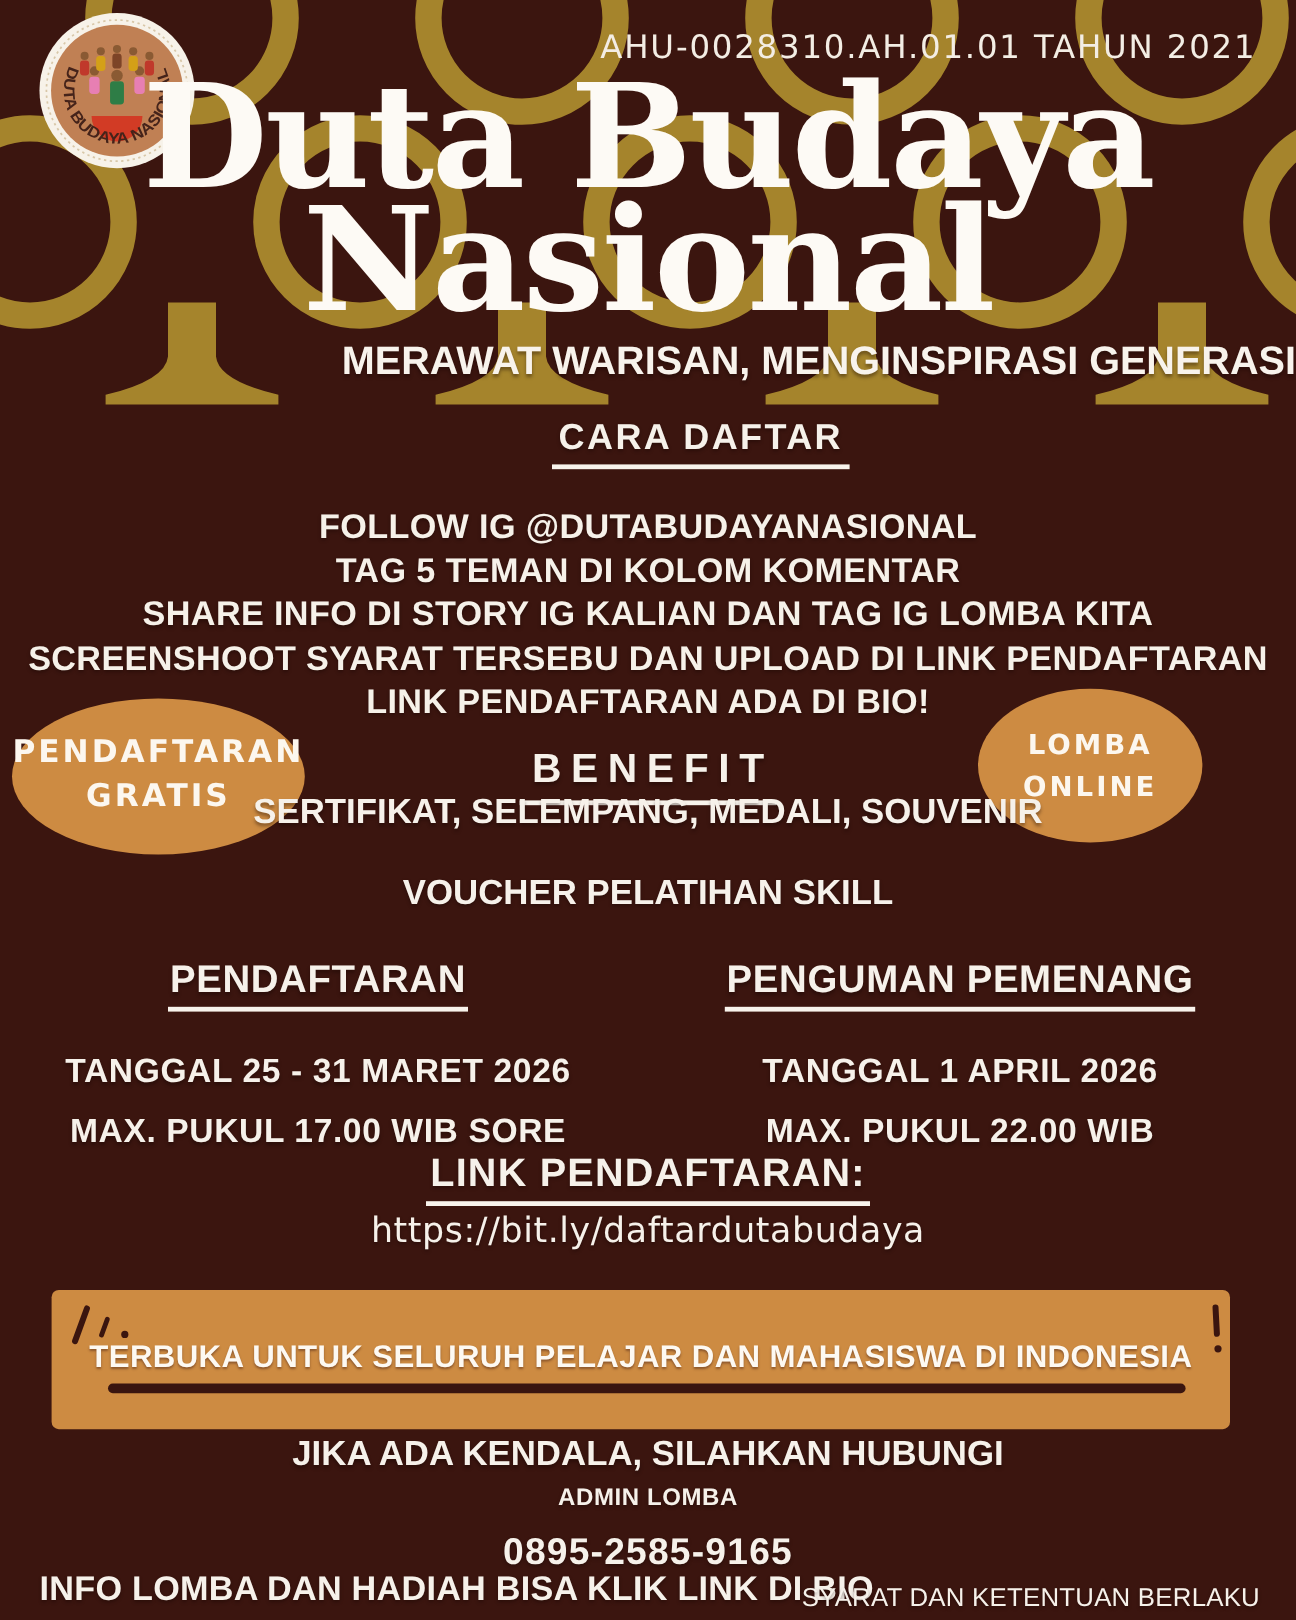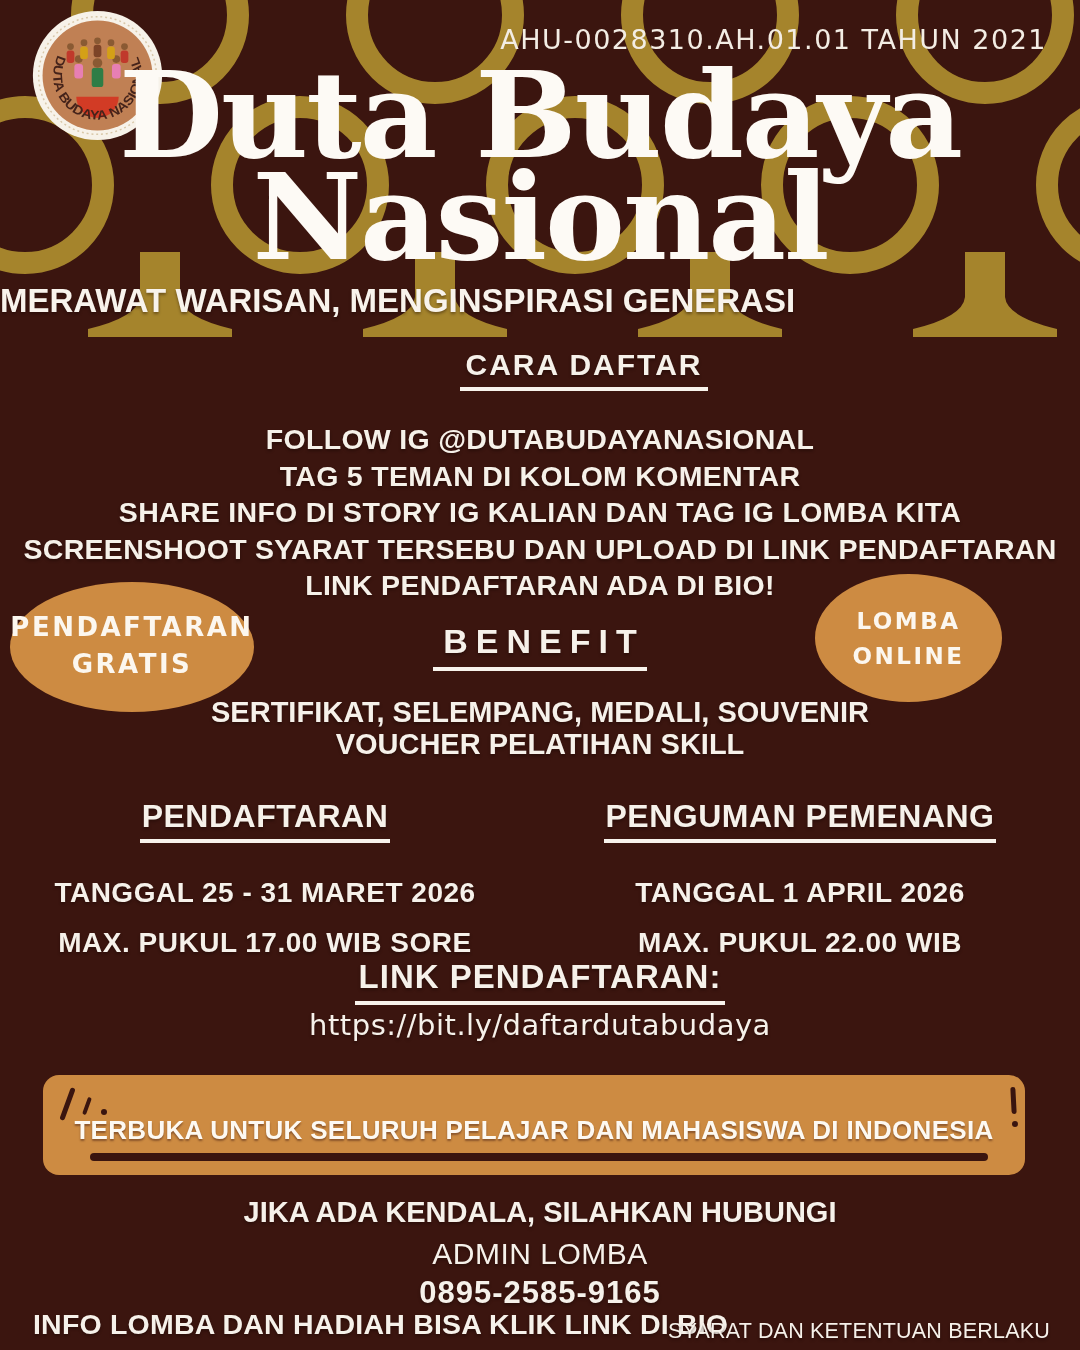--- a/index.html
+++ b/index.html
@@ -16,69 +16,69 @@
 
   
   .logo{position:absolute;top:8px;left:30px;width:135px;height:135px;}
 
   .regnum{position:absolute;top:24px;right:33px;font-family:"DejaVu Sans",sans-serif;
     font-size:27px;font-weight:400;letter-spacing:1.5px;color:#f3ede4;}
 
   .title{position:absolute;top:64px;left:0;width:1080px;text-align:center;
     font-family:"DejaVu Serif",serif;font-weight:700;font-size:120px;line-height:.85;
     color:#fdfaf5;letter-spacing:-2px;}
-  .tagline{position:absolute;top:282px;left:0;width:1080px;text-align:left;
+  .tagline{position:absolute;top:282px;left:0;width:1080px;text-align:right;
     font-size:33px;font-weight:700;letter-spacing:0;color:#f8f3ec;}
 
   .section-underline{display:inline-block;border-bottom:4px solid #f8f3ec;}
 
   .cara{top:348px;font-size:30px;font-weight:700;letter-spacing:2px;padding-left:44px;}
   .cara span{padding:0 6px 5px 6px;}
 
   .steps{top:421px;font-size:28.5px;font-weight:700;line-height:36.6px;letter-spacing:.3px;color:#f6f1e9;}
 
   .badge{position:absolute;border-radius:50%;background:#cd8b42;color:#fcf7ef;
     font-family:"DejaVu Sans",sans-serif;font-weight:700;text-align:center;}
   .badge-left{left:10px;top:582px;width:244px;height:130px;font-size:26px;letter-spacing:2.5px;line-height:37px;padding-top:0;}
   .badge-left .inner{margin-top:27px;}
   .badge-right{left:815px;top:574px;width:187px;height:128px;font-size:23px;letter-spacing:2.5px;line-height:35px;}
   .badge-right .inner{margin-top:30px;}
 
   .benefit-h{top:622px;font-size:34px;font-weight:700;letter-spacing:8px;}
   .benefit-h span{padding:0 2px 6px 10px;}
-  .benefit-l1{top:696px;font-size:29px;font-weight:700;}
+  .benefit-l1{top:661px;font-size:29px;font-weight:700;}
   .benefit-l2{top:728px;font-size:29px;font-weight:700;}
 
   .schedule{position:absolute;top:798px;left:0;width:1080px;display:flex;}
   .col-reg{width:470px;margin-left:30px;text-align:center;}
   .col-ann{width:500px;margin-left:50px;text-align:center;}
   .sched-h{font-size:32px;font-weight:700;letter-spacing:.5px;}
   .sched-h span{padding:0 2px 4px 2px;}
   .sched-date{margin-top:34px;font-size:28px;font-weight:700;letter-spacing:.5px;}
   .sched-time{margin-top:18px;font-size:28px;font-weight:700;letter-spacing:.5px;}
 
   .link-h{top:958px;font-size:33px;font-weight:700;letter-spacing:1px;}
   .link-h span{padding:0 4px 5px 4px;}
   .link-url{top:1008px;font-family:"DejaVu Sans",sans-serif;font-size:29px;font-weight:400;letter-spacing:.5px;}
 
-  .banner{position:absolute;left:43px;top:1075px;width:982px;height:100px;
-    background:#cd8b42;border-radius:16px;}
+  .banner{position:absolute;left:43px;top:1075px;width:982px;height:116px;
+    background:#cd8b42;border-radius:6px;}
   .banner-text{position:absolute;top:40px;left:0;width:100%;text-align:center;
     font-size:26px;font-weight:700;letter-spacing:.3px;color:#fdf9f2;
     text-shadow:0 2px 2px rgba(58,21,15,.45);}
   .banner-bar{position:absolute;left:47px;top:78px;width:898px;height:8px;border-radius:4px;background:#3a150f;}
   .stroke{position:absolute;background:#3a150f;border-radius:3px;}
   .d1{left:22px;top:12px;width:5px;height:34px;transform:rotate(20deg);}
   .d2{left:42px;top:22px;width:4px;height:18px;transform:rotate(20deg);}
   .d3{left:58px;top:34px;width:6px;height:6px;border-radius:50%;}
   .d4{left:968px;top:12px;width:5px;height:27px;transform:rotate(-3deg);}
   .d5{left:969px;top:46px;width:6px;height:6px;border-radius:50%;}
 
   .contact1{top:1196px;font-size:29px;font-weight:700;}
-  .contact2{top:1237px;font-size:30px;font-weight:400;letter-spacing:.5px;}
+  .contact2{top:1237px;font-size:20px;font-weight:700;letter-spacing:.5px;}
   .contact3{top:1275px;font-size:31px;font-weight:700;letter-spacing:1px;}
 
   .footer-left{position:absolute;left:33px;top:1308px;font-size:28.5px;font-weight:700;letter-spacing:.2px;}
   .footer-right{position:absolute;right:30px;top:1319px;font-size:21.5px;font-weight:400;letter-spacing:.2px;}
 </style>
 </head>
 <body>
 
 <div class="poster">
 

